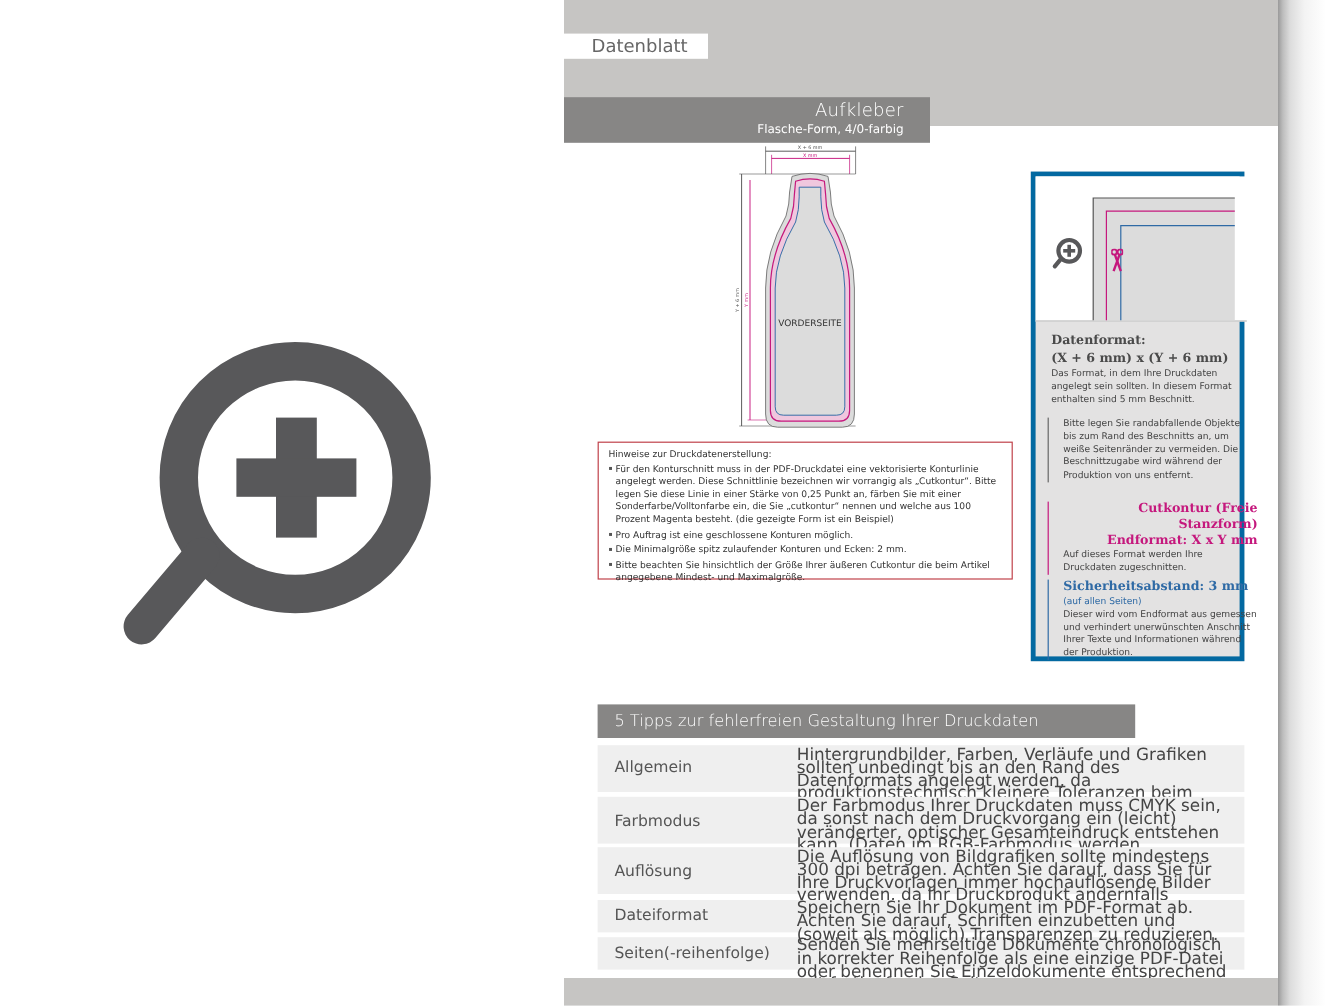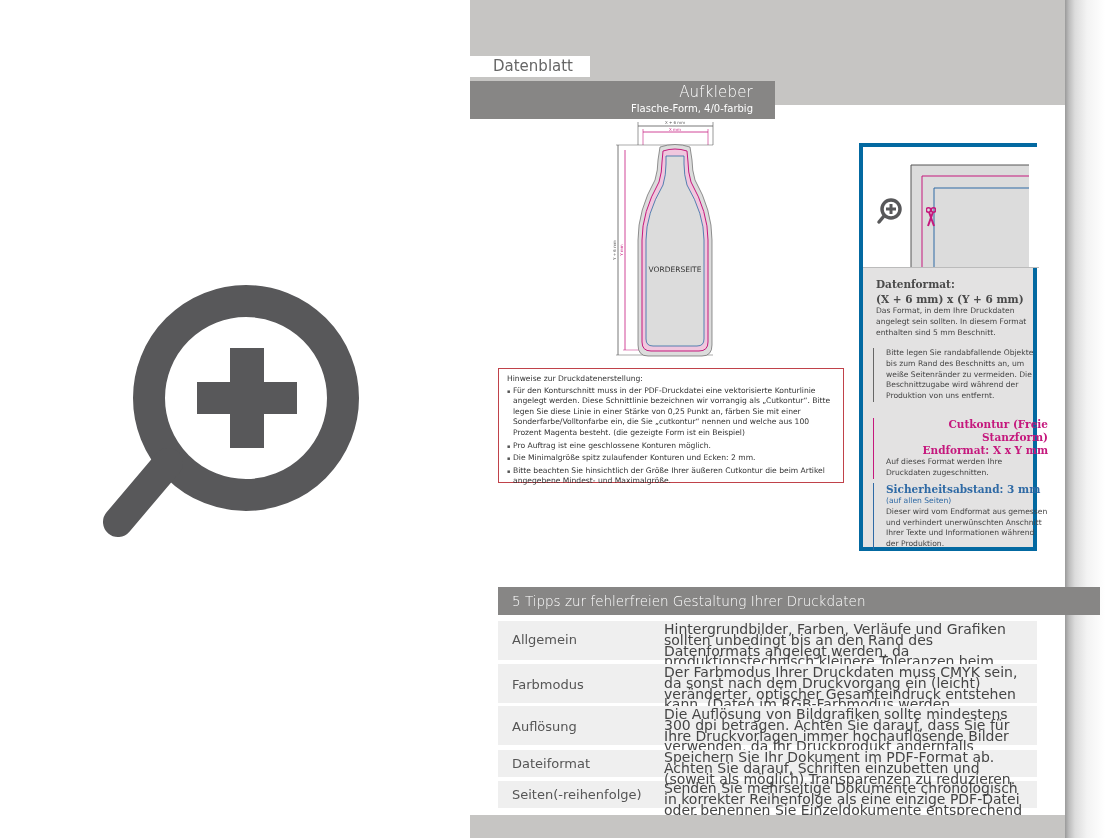--- a/index.html
+++ b/index.html
@@ -8,21 +8,21 @@
   .abs { position:absolute; }
 
   
   #big-zoom { left:100px; top:285px; width:300px; height:260px; }
 
   
   #page { left:470px; top:0; width:595px; height:838px; background:#fff; }
   #page-shadow { left:1065px; top:0; width:40px; height:838px;
     background:linear-gradient(to right,#9a9a9a 0px,#bdbdbd 4px,#dcdcdc 10px,#f3f3f3 22px,#ffffff 40px); }
   #top-band { left:0; top:0; width:595px; height:105px; background:#c6c5c3; }
-  #tab-datenblatt { left:0; top:56px; width:120px; height:21px; background:#fff;
+  #tab-datenblatt { left:0; top:28px; width:120px; height:21px; background:#fff;
     font-size:15px; color:#666; line-height:21px; padding-left:23px; box-sizing:border-box; }
   #title-bar { left:0; top:81px; width:305px; height:38px; background:#878685; color:#fff; }
   #title-main { right:22px; top:2px; font-size:15px; font-weight:300; letter-spacing:.2px; }
   #title-sub { right:22px; top:22px; font-size:10px; }
   #bottom-band { left:0; top:815px; width:595px; height:23px; background:#c6c5c3; }
 
   
   #bottle-diagram { left:140px; top:115px; width:115px; height:250px; }
 
   
@@ -36,21 +36,21 @@
   
   #info-box { left:389px; top:143px; width:178px; height:408px; border:4px solid #0369a1; box-sizing:border-box; background:#e3e2e2; }
   #info-image { left:0; top:0; width:176px; height:120px; background:#fff; border-bottom:1px solid #bbb; }
   .info-text { font-size:7.6px; line-height:10.8px; color:#444; }
   .info-head { font-weight:bold; font-size:10.5px; line-height:13px; color:#4a4a4a; font-family:"DejaVu Serif", serif; }
   .magenta { color:#c5187d;text-align:right; }
   .blue { color:#2f6aa5; }
   .bar-block { border-left:1px solid; padding-left:12px; }
 
   
-  #tips-header { left:28px; top:587px; width:602px; height:28px; background:#878685; color:#fff; font-size:13.5px;
+  #tips-header { left:28px; top:587px; width:448px; height:28px; background:#878685; color:#fff; font-size:13.5px;
      line-height:28px; padding-left:14px; box-sizing:border-box; font-weight:300; }
   .tip-row { position:absolute; left:28px; width:539px; background:#efefef; }
   .tip-label { position:absolute; left:14px; font-size:13px; color:#555; }
   .tip-text { position:absolute; left:166px; right:10px; font-size:14px; line-height:10.8px; color:#444; }
 </style>
 </head>
 <body>
 
 <svg id="big-zoom" class="abs" viewBox="100 285 300 260">
   <circle cx="246" cy="398" r="97" fill="none" stroke="#58585a" stroke-width="32"></circle>

